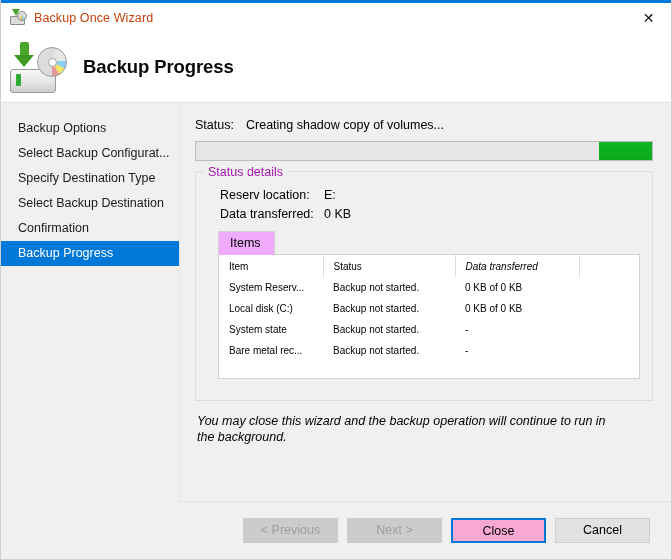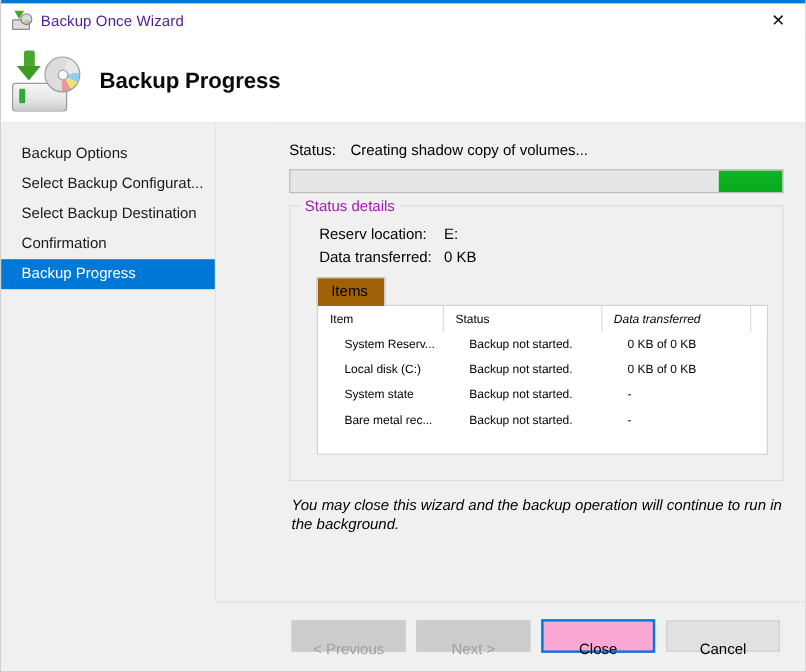--- a/index.html
+++ b/index.html
@@ -45,21 +45,21 @@
   .titlebar-icon {
     width: 17px;
     height: 17px;
     margin-left: 9px;
     margin-right: 7px;
     position: relative;
     flex: 0 0 auto;
   }
   .title-text {
     font-size: 12.5px;
-    color: #4c1d95;
+    color: #c2410c;
     letter-spacing: 0.1px;
   }
   .close-btn {
     position: absolute;
     right: 0;
     top: 0;
     width: 45px;
     height: 29px;
     display: flex;
     align-items: center;
@@ -94,21 +94,20 @@
     color: #0b0b0b;
     letter-spacing: -0.1px;
   }
 
   
   .body-split {
     flex: 1 1 auto;
     display: flex;
     min-height: 0;
     background: #f0f0f0;
-    gap: 46px;
   }
   .sidebar {
     width: 179px;
     flex: 0 0 179px;
     background: #f0f0f0;
     padding-top: 13px;
     box-sizing: border-box;
     border-right: 1px solid #e4e4e4;
   }
   .nav-item {
@@ -202,21 +201,21 @@
   .tabstrip {
     margin-top: 9px;
     margin-left: 12px;
     display: flex;
     position: relative;
     z-index: 2;
   }
   .tab {
     border: 1px solid #d2d2d2;
     border-bottom: none;
-    background: #a16207;
+    background: #f0abfc;
     padding: 4px 13px 5px 11px;
     font-size: 12.5px;
     position: relative;
     top: 1px;
   }
   .tabpanel {
     margin-left: 12px;
     margin-right: 2px;
     border: 1px solid #d2d2d2;
     background: #ffffff;
@@ -238,21 +237,21 @@
     border-right: 1px solid #dcdcdc;
     color: #000;
     background: #ffffff;
     height: 17px;
     box-sizing: border-box;
     white-space: nowrap;
     overflow: hidden;
   }
   table.items th.last { border-right: none; }
   table.items td {
-    padding: 1px 0 1px 22px;
+    padding: 1px 0 1px 10px;
     height: 19px;
     white-space: nowrap;
     overflow: hidden;
     text-overflow: ellipsis;
   }
   .col-item { width: 104px; }
   .col-status { width: 132px; }
   .col-data { width: 124px; font-style: italic; }
   .col-extra { width: 60px; }
 
@@ -290,21 +289,21 @@
     height: 25px;
     font-size: 12.5px;
     font-family: "Liberation Sans", sans-serif;
     background: #e1e1e1;
     border: 1px solid #cfcfcf;
     color: #000;
     margin-left: 9px;
     box-sizing: border-box;
     line-height: 23px;
     text-align: center;
-    padding: 12px;
+    padding: 0;
   }
   .btn.disabled {
     color: #a0a0a0;
     background: #cccccc;
     border-color: #cccccc;
   }
   .btn.default {
     background: #f9a8d4;
     border: 2px solid #0078d7;
   }
@@ -441,20 +440,21 @@
       </div>
     </div>
     <div class="banner-title">Backup Progress</div>
   </div>
 
   <div class="body-split">
 
     <div class="sidebar">
       <div class="nav-item">Backup Options</div>
       <div class="nav-item">Select Backup Configurat...</div>
+      <div class="nav-item">Specify Destination Type</div>
       <div class="nav-item">Select Backup Destination</div>
       <div class="nav-item">Confirmation</div>
       <div class="nav-item selected">Backup Progress</div>
     </div>
 
     <div class="content">
 
       <div class="status-row">
         <div class="status-label">Status:</div>
         <div class="status-value">Creating shadow copy of volumes...</div>

